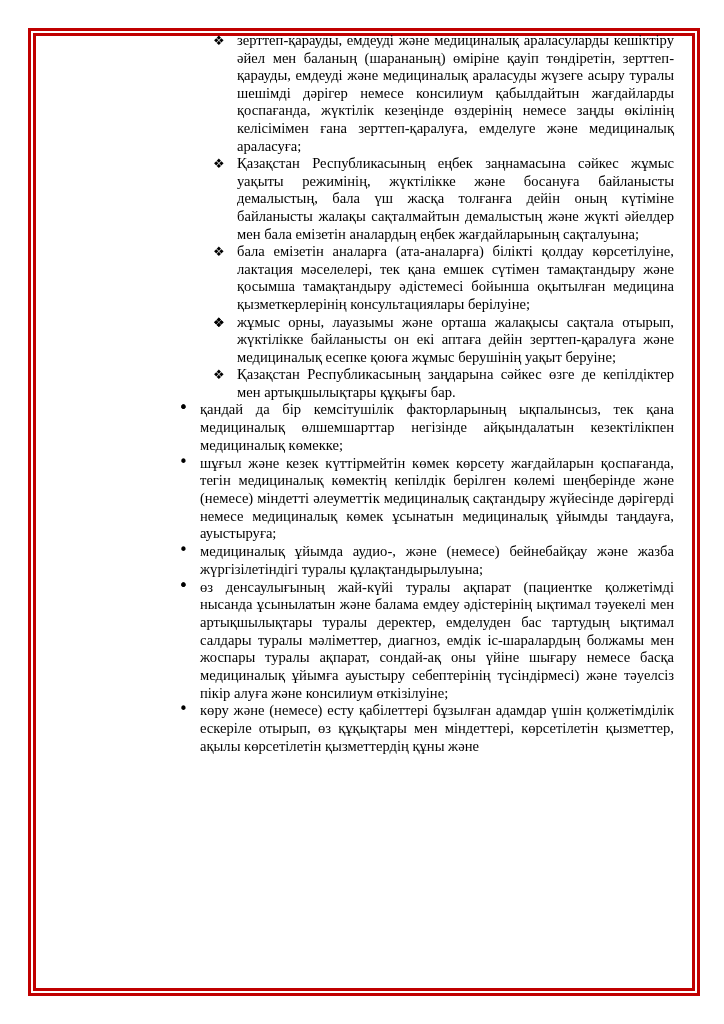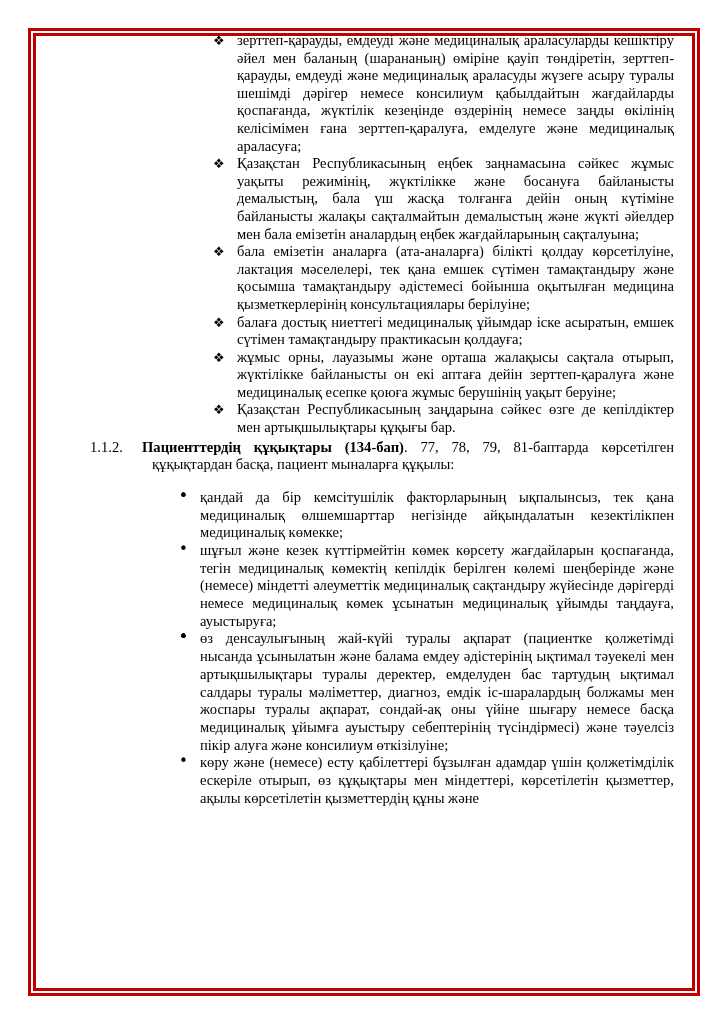--- a/index.html
+++ b/index.html
@@ -133,50 +133,47 @@
       <li>
         <span class="dmark">❖</span>
         <span>Қазақстан Республикасының еңбек заңнамасына сәйкес жұмыс уақыты режимінің, жүктілікке және босануға байланысты демалыстың, бала үш жасқа толғанға дейін оның күтіміне байланысты жалақы сақталмайтын демалыстың және жүкті әйелдер мен бала емізетін аналардың еңбек жағдайларының сақталуына;</span>
       </li>
       <li>
         <span class="dmark">❖</span>
         <span>бала емізетін аналарға (ата-аналарға) білікті қолдау көрсетілуіне, лактация мәселелері, тек қана емшек сүтімен тамақтандыру және қосымша тамақтандыру әдістемесі бойынша оқытылған медицина қызметкерлерінің консультациялары берілуіне;</span>
       </li>
       <li>
         <span class="dmark">❖</span>
-        <span>балаға достық ниеттегі медициналық ұйымдар іске асыратын, емшек сүтімен тамақтандыру практикасын қолдауға;</span>
       </li>
       <li>
         <span class="dmark">❖</span>
         <span>жұмыс орны, лауазымы және орташа жалақысы сақтала отырып, жүктілікке байланысты он екі аптаға дейін зерттеп-қаралуға және медициналық есепке қоюға жұмыс берушінің уақыт беруіне;</span>
       </li>
       <li>
         <span class="dmark">❖</span>
         <span>Қазақстан Республикасының заңдарына сәйкес өзге де кепілдіктер мен артықшылықтары құқығы бар.</span>
       </li>
     </ul>
 
-    <p class="section">
-      <span class="num">1.1.2.</span><span class="sec-title">Пациенттердің құқықтары (134-бап)</span><span>. 77, 78, 79, 81-баптарда көрсетілген құқықтардан басқа, пациент мыналарға құқылы:</span>
-    </p>
 
     <ul class="blist">
       <li>
         <span class="bmark">•</span>
       </li>
       <li>
         <span class="bmark">•</span>
         <span>қандай да бір кемсітушілік факторларының ықпалынсыз, тек қана медициналық өлшемшарттар негізінде айқындалатын кезектілікпен медициналық көмекке;</span>
       </li>
       <li>
         <span class="bmark">•</span>
         <span>шұғыл және кезек күттірмейтін көмек көрсету жағдайларын қоспағанда, тегін медициналық көмектің кепілдік берілген көлемі шеңберінде және (немесе) міндетті әлеуметтік медициналық сақтандыру жүйесінде дәрігерді немесе медициналық көмек ұсынатын медициналық ұйымды таңдауға, ауыстыруға;</span>
       </li>
       <li>
         <span class="bmark">•</span>
+        <span>медициналық ұйымда аудио-, және (немесе) бейнебайқау және жазба жүргізілетіндігі туралы құлақтандырылуына;</span>
       </li>
       <li>
         <span class="bmark">•</span>
       </li>
       <li>
         <span class="bmark">•</span>
         <span>өз денсаулығының жай-күйі туралы ақпарат (пациентке қолжетімді нысанда ұсынылатын және балама емдеу әдістерінің ықтимал тәуекелі мен артықшылықтары туралы деректер, емделуден бас тартудың ықтимал салдары туралы мәліметтер, диагноз, емдік іс-шаралардың болжамы мен жоспары туралы ақпарат, сондай-ақ оны үйіне шығару немесе басқа медициналық ұйымға ауыстыру себептерінің түсіндірмесі) және тәуелсіз пікір алуға және консилиум өткізілуіне;</span>
       </li>
       <li>
         <span class="bmark">•</span>

